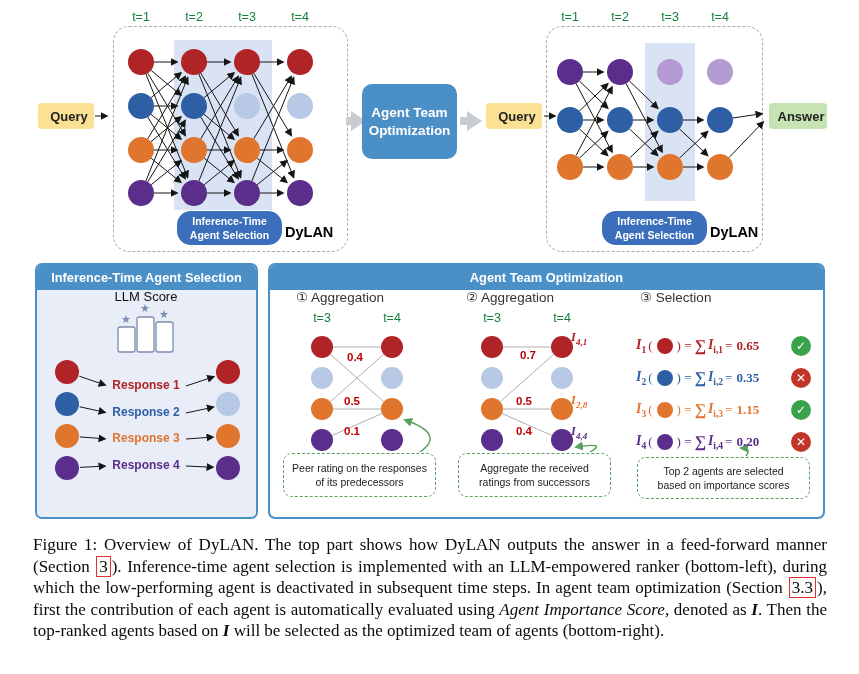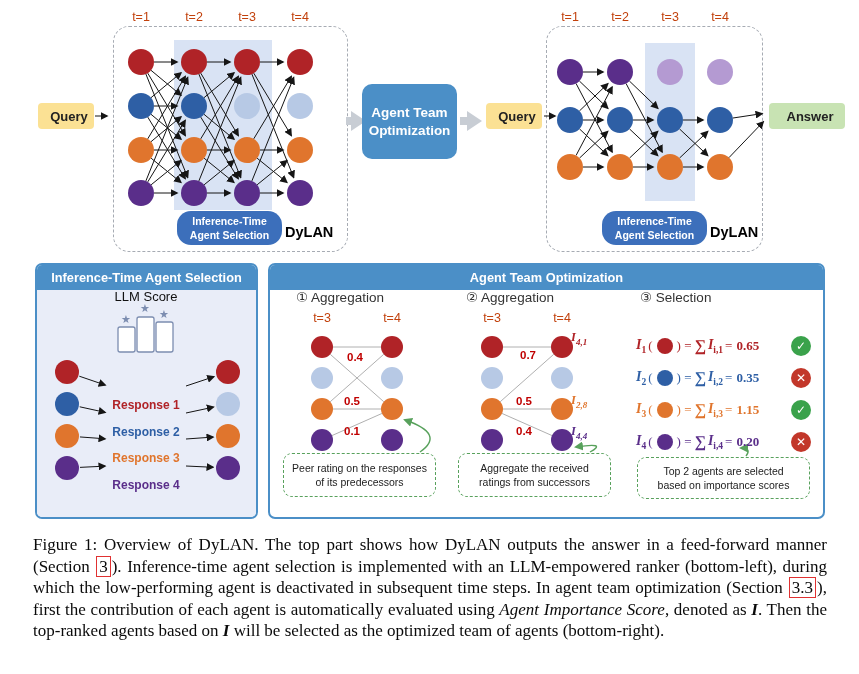--- a/index.html
+++ b/index.html
@@ -4,42 +4,42 @@
 <style>
   *{margin:0;padding:0;box-sizing:border-box;}
   html,body{background:#fff;}
   body{font-family:"Liberation Sans","DejaVu Sans",sans-serif;color:#111;}
   #stage{position:relative;width:859px;height:674px;background:#fff;overflow:hidden;}
   #overlay{position:absolute;left:0;top:0;width:859px;height:674px;z-index:5;pointer-events:none;}
 
   .band{position:absolute;background:var(--band_blue);z-index:1;}
   .dashed{position:absolute;border:1.6px dashed #a6abb3;border-radius:16px;z-index:1;}
 
-  .tl{position:absolute;transform:translateX(-50%);font-size:12.5px;color:#c2410c;z-index:6;}
+  .tl{position:absolute;transform:translateX(-50%);font-size:12.5px;color:#15803d;z-index:6;}
   .tag{position:absolute;display:flex;align-items:center;justify-content:center;
        font-size:13px;font-weight:600;color:#222;border-radius:4px;z-index:6;padding-left:6px;}
   .q{background:var(--query_yellow);}
   .a{background:var(--answer_green);}
   .ato{position:absolute;background:var(--ato_blue);border-radius:10px;color:#fff;font-weight:700;
        font-size:13.5px;line-height:1.3;display:flex;align-items:center;justify-content:center;
        text-align:center;white-space:pre-line;z-index:6;}
   .selbox{position:absolute;background:var(--selection_box_blue);border-radius:14px;color:#fff;
        font-weight:700;font-size:10.5px;line-height:1.35;display:flex;align-items:center;
        justify-content:center;text-align:center;white-space:pre-line;z-index:6;}
   .brand{position:absolute;font-weight:700;font-size:14.5px;color:#000;z-index:6;}
 
   .panel{position:absolute;border:2px solid var(--header_blue);border-radius:7px;overflow:hidden;
        background:#fff;z-index:1;}
   .panel-header{height:25px;background:var(--header_blue);color:#fff;font-weight:700;font-size:12.8px;
        display:flex;align-items:center;justify-content:center;}
   .panel-body{width:100%;height:calc(100% - 25px);}
   .lav{background:var(--panel_lavender);}
 
   .center-label{position:absolute;transform:translateX(-50%);font-size:13px;font-weight:500;z-index:6;}
-  .resp{position:absolute;transform:translateX(-50%);font-size:12px;font-weight:600;z-index:6;margin-top:20px;}
+  .resp{position:absolute;transform:translateX(-50%);font-size:12px;font-weight:600;z-index:6;}
   .sub-title{position:absolute;font-size:13.5px;font-weight:500;color:#333;z-index:6;}
   .w{position:absolute;transform:translate(-50%,-50%);font-size:11.5px;font-weight:700;
        color:var(--weight_red);z-index:6;}
   .agg-label{position:absolute;font-family:"Liberation Serif","DejaVu Serif",serif;font-style:italic;
        font-size:12.5px;font-weight:700;z-index:6;}
   .agg-label sub{font-size:9px;margin-top:18px;}
 
   .sel-row{position:absolute;left:636px;width:178px;height:26px;display:flex;align-items:center;
        font-size:13px;font-family:"Liberation Serif","DejaVu Serif",serif;z-index:6;}
   .msym{font-weight:700;}
@@ -244,21 +244,21 @@
   <div class="ato" style="left:362px;top:84px;width:95px;height:75px">Agent Team
 Optimization</div>
 
   <span class="tl" style="left:570px;top:10px">t=1</span>
   <span class="tl" style="left:620px;top:10px">t=2</span>
   <span class="tl" style="left:670px;top:10px">t=3</span>
   <span class="tl" style="left:720px;top:10px">t=4</span>
   <div class="tag q" style="left:486px;top:103px;width:56px;height:26px">
       <span>Query</span>
     </div>
-  <div class="tag a" style="left:769px;top:103px;width:76px;height:26px">
+  <div class="tag a" style="left:769px;top:103px;width:58px;height:26px">
       <span>Answer</span>
     </div>
   <div class="selbox" style="left:602px;top:211px;width:105px;height:34px">Inference-Time
 Agent Selection</div>
   <span class="brand" style="left:710px;top:224px">DyLAN</span>
 
   <div class="panel" style="left:35px;top:263px;width:223px;height:256px">
     <div class="panel-header">
         <span>Inference-Time Agent Selection</span>
       </div>

